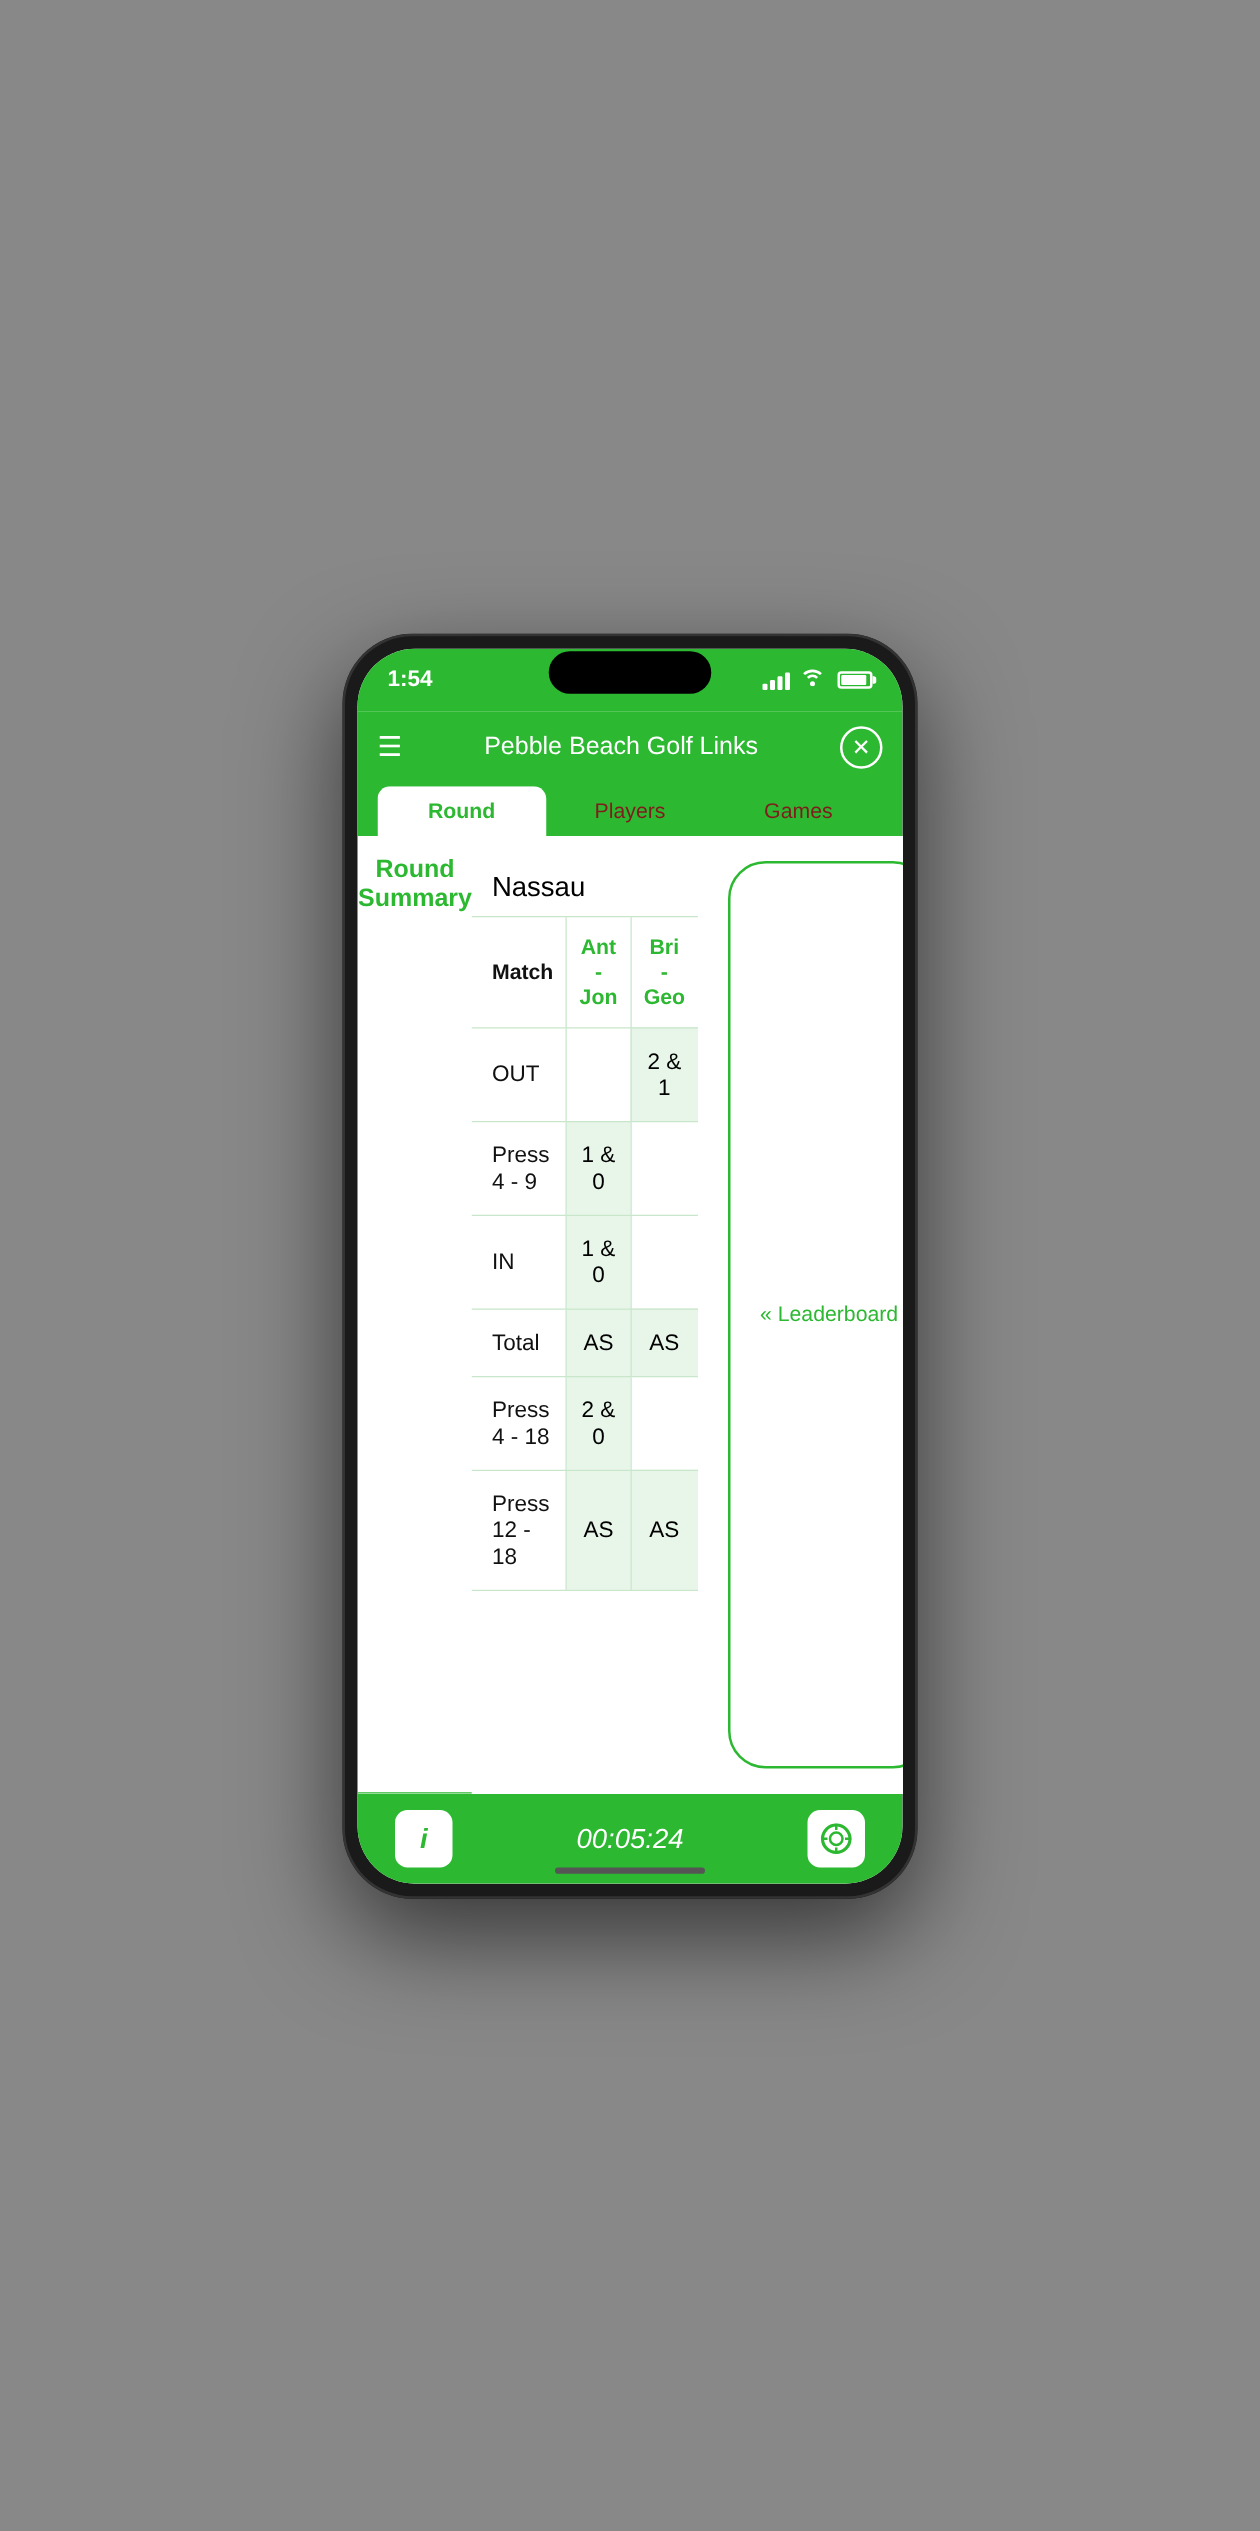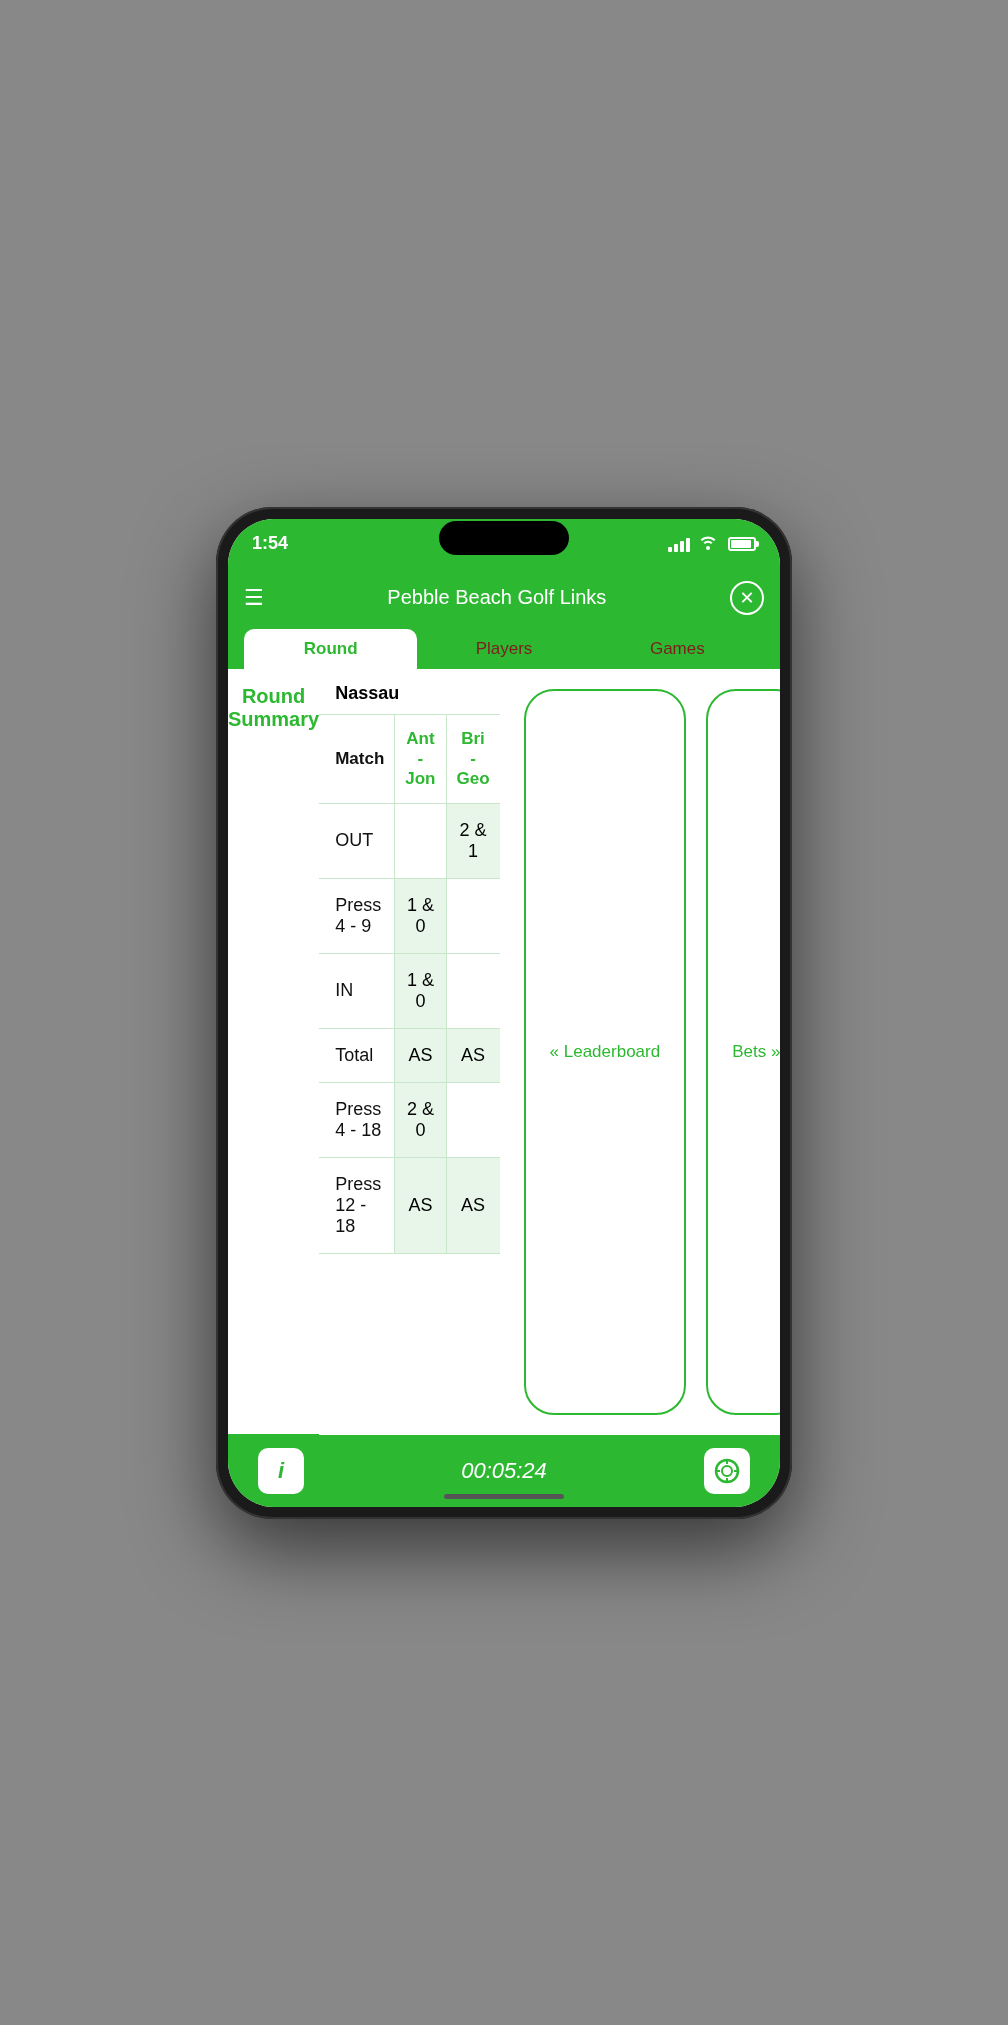--- a/index.html
+++ b/index.html
@@ -7,21 +7,21 @@
     body {
       background: #888;
       display: flex;
       justify-content: center;
       align-items: center;
       min-height: 100vh;
       font-family: -apple-system, BlinkMacSystemFont, 'Helvetica Neue', Arial, sans-serif;
     }
 
     .phone-frame {
-      width: 576px;
+      width: 460px;
       height: 1012px;
       background: #1a1a1a;
       border-radius: 56px;
       position: relative;
       box-shadow: 0 30px 80px rgba(0,0,0,0.6), inset 0 0 0 2px #333;
       overflow: hidden;
     }
 
     .phone-screen {
       position: absolute;
@@ -204,24 +204,25 @@
       padding: 16px 0 12px;
       border-bottom: 1.5px solid #2db832;
     }
 
     
     .nassau-section {
       padding: 0;
     }
 
     .nassau-header {
-      font-size: 18px;
-      font-weight: 700;
+      font-size: 22px;
+      font-weight: 400;
       padding: 14px 16px 10px;
       border-bottom: 1.5px solid #c8e6c9;
+      margin-top: 14px;
     }
 
     .match-table {
       width: 100%;
       border-collapse: collapse;
     }
 
     .match-table th {
       padding: 14px 10px;
       font-size: 17px;

